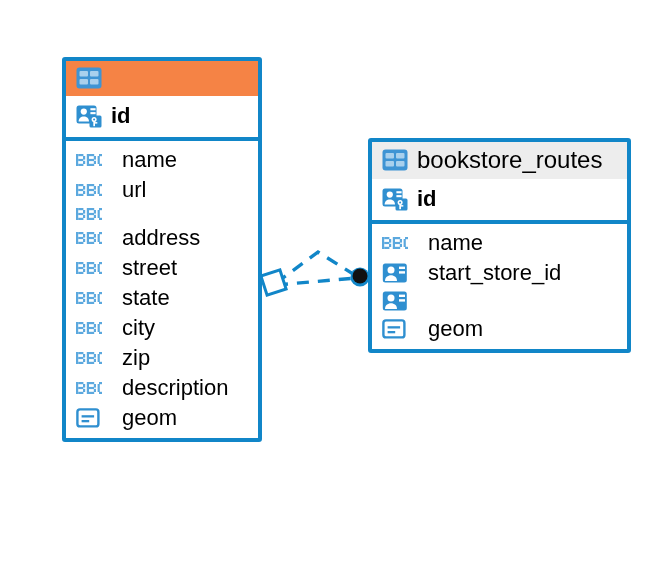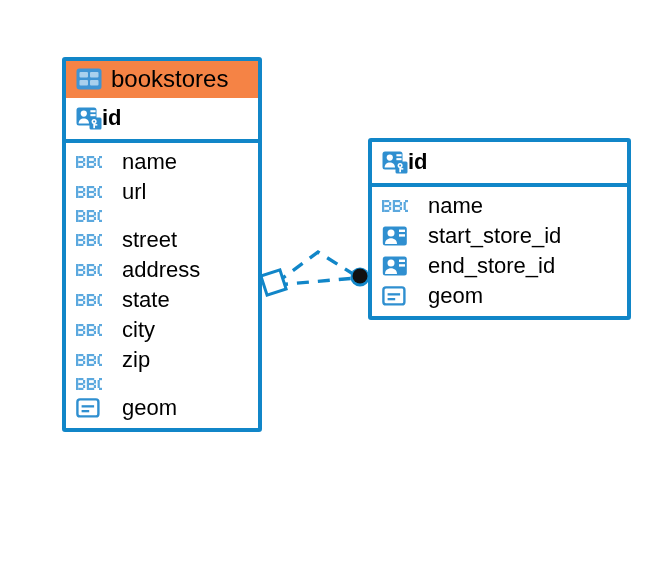--- a/index.html
+++ b/index.html
@@ -44,20 +44,21 @@
     font-size: 24px;
     color: #000000;
     line-height: 1;
     white-space: nowrap;
   }
 
   
   .pk-row {
     display: flex;
     align-items: center;
+    gap: 9px;
     padding: 7px 10px 8px 10px;
     border-bottom: 4px solid #1186c8;
     box-sizing: border-box;
   }
   .pk-row .field-label {
     font-weight: bold;
   }
 
   .field-list {
     padding: 4px 0 5px 0;
@@ -117,21 +118,20 @@
     <div class="entity-header accent">
       <span class="icon">
         <svg width="26" height="22" viewBox="0 0 26 22">
           <rect x="0.5" y="0.5" width="25" height="21" rx="3" fill="#3f94d4"></rect>
           <rect x="3.5" y="4" width="8.5" height="5.5" rx="1" fill="#a9d0ed"></rect>
           <rect x="14" y="4" width="8.5" height="5.5" rx="1" fill="#a9d0ed"></rect>
           <rect x="3.5" y="12" width="8.5" height="5.5" rx="1" fill="#a9d0ed"></rect>
           <rect x="14" y="12" width="8.5" height="5.5" rx="1" fill="#a9d0ed"></rect>
         </svg>
       </span>
-      <span class="entity-title">bookstores</span>
     </div>
 
     <div class="pk-row">
       <span class="icon">
         <svg width="26" height="24" viewBox="0 0 26 24">
           <rect x="0.5" y="1.5" width="20" height="18" rx="2.5" fill="#2f8fd0"></rect>
           <circle cx="7.8" cy="7.6" r="3.1" fill="#ffffff"></circle>
           <path d="M2.6 17.6c0-3.1 2.3-5 5.2-5s5.2 1.9 5.2 5z" fill="#ffffff"></path>
           <rect x="14.4" y="4.2" width="5.2" height="2.1" fill="#ffffff"></rect>
           <rect x="14.4" y="8.1" width="5.2" height="2.1" fill="#ffffff"></rect>
@@ -240,20 +240,45 @@
               <rect x="17.8" y="3" width="2.2" height="3.6"></rect>
                 <rect x="13" y="5.9" width="5" height="2.2"></rect>
               <rect x="17.8" y="7.8" width="2.2" height="3.2"></rect>
                 <rect x="13" y="10.8" width="5.2" height="2.2"></rect>
               <rect x="21.6" y="3" width="2.2" height="8"></rect>
                 <rect x="23" y="1" width="3" height="2.2"></rect>
               <rect x="23" y="10.8" width="3" height="2.2"></rect>
             </g>
           </svg>
         </span>
+        <span class="field-label">address</span>
+      </div>
+
+      <div class="field-row">
+        <span class="icon">
+          <svg width="26" height="14" viewBox="0 0 26 14">
+            <g fill="#5ba8de">
+              <rect x="0" y="1" width="2.2" height="12"></rect>
+                <rect x="2.2" y="1" width="5.2" height="2.2"></rect>
+              <rect x="7" y="3" width="2.2" height="3.6"></rect>
+                <rect x="2.2" y="5.9" width="5" height="2.2"></rect>
+              <rect x="7" y="7.8" width="2.2" height="3.2"></rect>
+                <rect x="2.2" y="10.8" width="5.2" height="2.2"></rect>
+              <rect x="10.8" y="1" width="2.2" height="12"></rect>
+                <rect x="13" y="1" width="5.2" height="2.2"></rect>
+              <rect x="17.8" y="3" width="2.2" height="3.6"></rect>
+                <rect x="13" y="5.9" width="5" height="2.2"></rect>
+              <rect x="17.8" y="7.8" width="2.2" height="3.2"></rect>
+                <rect x="13" y="10.8" width="5.2" height="2.2"></rect>
+              <rect x="21.6" y="3" width="2.2" height="8"></rect>
+                <rect x="23" y="1" width="3" height="2.2"></rect>
+              <rect x="23" y="10.8" width="3" height="2.2"></rect>
+            </g>
+          </svg>
+        </span>
         <span class="field-label">street</span>
       </div>
 
       <div class="field-row">
         <span class="icon">
           <svg width="26" height="14" viewBox="0 0 26 14">
             <g fill="#5ba8de">
               <rect x="0" y="1" width="2.2" height="12"></rect>
                 <rect x="2.2" y="1" width="5.2" height="2.2"></rect>
               <rect x="7" y="3" width="2.2" height="3.6"></rect>
@@ -265,45 +290,20 @@
               <rect x="17.8" y="3" width="2.2" height="3.6"></rect>
                 <rect x="13" y="5.9" width="5" height="2.2"></rect>
               <rect x="17.8" y="7.8" width="2.2" height="3.2"></rect>
                 <rect x="13" y="10.8" width="5.2" height="2.2"></rect>
               <rect x="21.6" y="3" width="2.2" height="8"></rect>
                 <rect x="23" y="1" width="3" height="2.2"></rect>
               <rect x="23" y="10.8" width="3" height="2.2"></rect>
             </g>
           </svg>
         </span>
-        <span class="field-label">address</span>
-      </div>
-
-      <div class="field-row">
-        <span class="icon">
-          <svg width="26" height="14" viewBox="0 0 26 14">
-            <g fill="#5ba8de">
-              <rect x="0" y="1" width="2.2" height="12"></rect>
-                <rect x="2.2" y="1" width="5.2" height="2.2"></rect>
-              <rect x="7" y="3" width="2.2" height="3.6"></rect>
-                <rect x="2.2" y="5.9" width="5" height="2.2"></rect>
-              <rect x="7" y="7.8" width="2.2" height="3.2"></rect>
-                <rect x="2.2" y="10.8" width="5.2" height="2.2"></rect>
-              <rect x="10.8" y="1" width="2.2" height="12"></rect>
-                <rect x="13" y="1" width="5.2" height="2.2"></rect>
-              <rect x="17.8" y="3" width="2.2" height="3.6"></rect>
-                <rect x="13" y="5.9" width="5" height="2.2"></rect>
-              <rect x="17.8" y="7.8" width="2.2" height="3.2"></rect>
-                <rect x="13" y="10.8" width="5.2" height="2.2"></rect>
-              <rect x="21.6" y="3" width="2.2" height="8"></rect>
-                <rect x="23" y="1" width="3" height="2.2"></rect>
-              <rect x="23" y="10.8" width="3" height="2.2"></rect>
-            </g>
-          </svg>
-        </span>
         <span class="field-label">state</span>
       </div>
 
       <div class="field-row">
         <span class="icon">
           <svg width="26" height="14" viewBox="0 0 26 14">
             <g fill="#5ba8de">
               <rect x="0" y="1" width="2.2" height="12"></rect>
                 <rect x="2.2" y="1" width="5.2" height="2.2"></rect>
               <rect x="7" y="3" width="2.2" height="3.6"></rect>
@@ -365,38 +365,51 @@
               <rect x="17.8" y="3" width="2.2" height="3.6"></rect>
                 <rect x="13" y="5.9" width="5" height="2.2"></rect>
               <rect x="17.8" y="7.8" width="2.2" height="3.2"></rect>
                 <rect x="13" y="10.8" width="5.2" height="2.2"></rect>
               <rect x="21.6" y="3" width="2.2" height="8"></rect>
                 <rect x="23" y="1" width="3" height="2.2"></rect>
               <rect x="23" y="10.8" width="3" height="2.2"></rect>
             </g>
           </svg>
         </span>
+        <span class="field-label">description</span>
       </div>
 
       <div class="field-row">
         <span class="icon">
           <svg width="26" height="22" viewBox="0 0 26 22">
             <rect x="1.4" y="2.4" width="21" height="17" rx="2.5" fill="#ffffff" stroke="#2f8fd0" stroke-width="2.4"></rect>
             <rect x="5.6" y="8.2" width="12.5" height="2.3" fill="#2f8fd0"></rect>
             <rect x="5.6" y="13.0" width="7.6" height="2.3" fill="#2f8fd0"></rect>
           </svg>
         </span>
         <span class="field-label">geom</span>
       </div>
 
     </div>
   </div>
 
   <div class="entity" id="entity-bookstore-routes" style="left:368px; top:138px; width:263px;">
 
+    <div class="entity-header neutral">
+      <span class="icon">
+        <svg width="26" height="22" viewBox="0 0 26 22">
+          <rect x="0.5" y="0.5" width="25" height="21" rx="3" fill="#3f94d4"></rect>
+          <rect x="3.5" y="4" width="8.5" height="5.5" rx="1" fill="#a9d0ed"></rect>
+          <rect x="14" y="4" width="8.5" height="5.5" rx="1" fill="#a9d0ed"></rect>
+          <rect x="3.5" y="12" width="8.5" height="5.5" rx="1" fill="#a9d0ed"></rect>
+          <rect x="14" y="12" width="8.5" height="5.5" rx="1" fill="#a9d0ed"></rect>
+        </svg>
+      </span>
+      <span class="entity-title">bookstore_routes</span>
+    </div>
 
     <div class="pk-row">
       <span class="icon">
         <svg width="26" height="24" viewBox="0 0 26 24">
           <rect x="0.5" y="1.5" width="20" height="18" rx="2.5" fill="#2f8fd0"></rect>
           <circle cx="7.8" cy="7.6" r="3.1" fill="#ffffff"></circle>
           <path d="M2.6 17.6c0-3.1 2.3-5 5.2-5s5.2 1.9 5.2 5z" fill="#ffffff"></path>
           <rect x="14.4" y="4.2" width="5.2" height="2.1" fill="#ffffff"></rect>
           <rect x="14.4" y="8.1" width="5.2" height="2.1" fill="#ffffff"></rect>
           <g fill="#2f8fd0">
@@ -456,21 +469,20 @@
       <div class="field-row">
         <span class="icon">
           <svg width="26" height="22" viewBox="0 0 26 22">
             <rect x="0.8" y="1.5" width="24" height="19" rx="2.5" fill="#2f8fd0"></rect>
             <circle cx="9.0" cy="8.0" r="3.5" fill="#ffffff"></circle>
             <path d="M3.0 19.0c0-3.5 2.7-5.7 6.0-5.7s6.0 2.2 6.0 5.7z" fill="#ffffff"></path>
             <rect x="17.0" y="4.6" width="6.0" height="2.4" fill="#ffffff"></rect>
             <rect x="17.0" y="9.2" width="6.0" height="2.4" fill="#ffffff"></rect>
           </svg>
         </span>
-        <span class="field-label">end_store_id</span>
       </div>
 
       <div class="field-row">
         <span class="icon">
           <svg width="26" height="22" viewBox="0 0 26 22">
             <rect x="1.4" y="2.4" width="21" height="17" rx="2.5" fill="#ffffff" stroke="#2f8fd0" stroke-width="2.4"></rect>
             <rect x="5.6" y="8.2" width="12.5" height="2.3" fill="#2f8fd0"></rect>
             <rect x="5.6" y="13.0" width="7.6" height="2.3" fill="#2f8fd0"></rect>
           </svg>
         </span>

